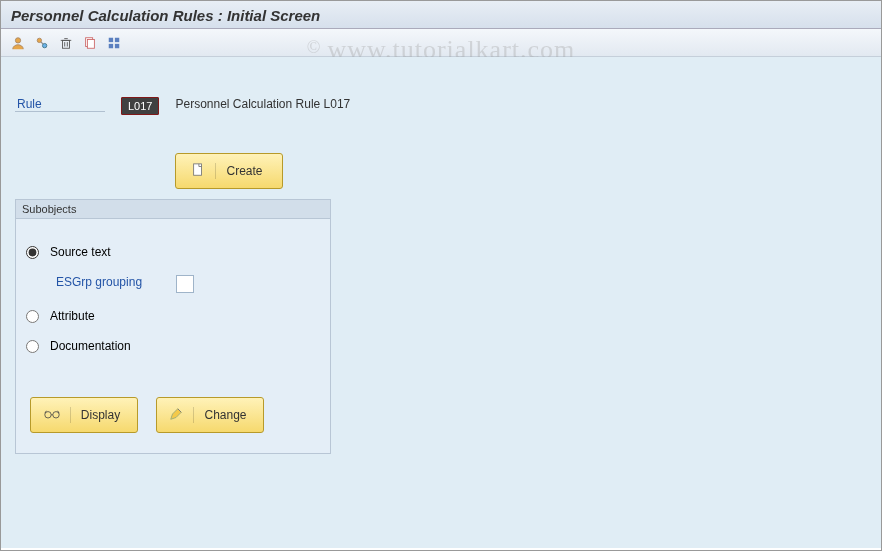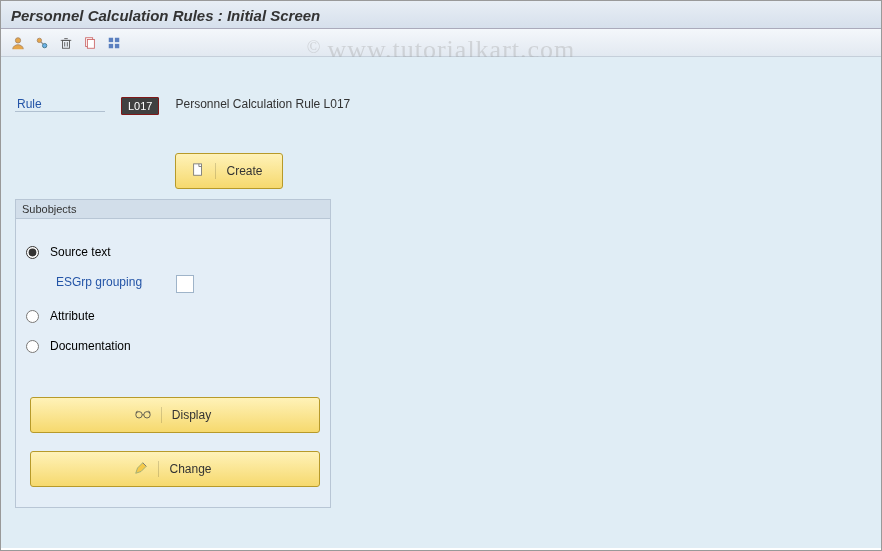--- a/index.html
+++ b/index.html
@@ -113,21 +113,21 @@
     height: 18px;
     border: 1px solid #9fb4c9;
     background: #fff;
     padding: 0 2px;
     font-size: 12px;
   }
   .sub-row input.short { width: 18px; }
   .sub-row input.med { width: 40px; }
 
   .btn-row {
-    display: flex; gap: 18px; margin: 44px 0 6px 4px; flex-direction: column;
+    display: flex; gap: 18px; margin: 44px 0 6px 4px;
   }
 
   .watermark {
     position: absolute;
     top: 34px; left: 0; right: 0;
     text-align: center;
     font-size: 26px;
     color: rgba(160,160,160,0.35);
     font-family: Georgia, 'Times New Roman', serif;
     letter-spacing: 1px;

